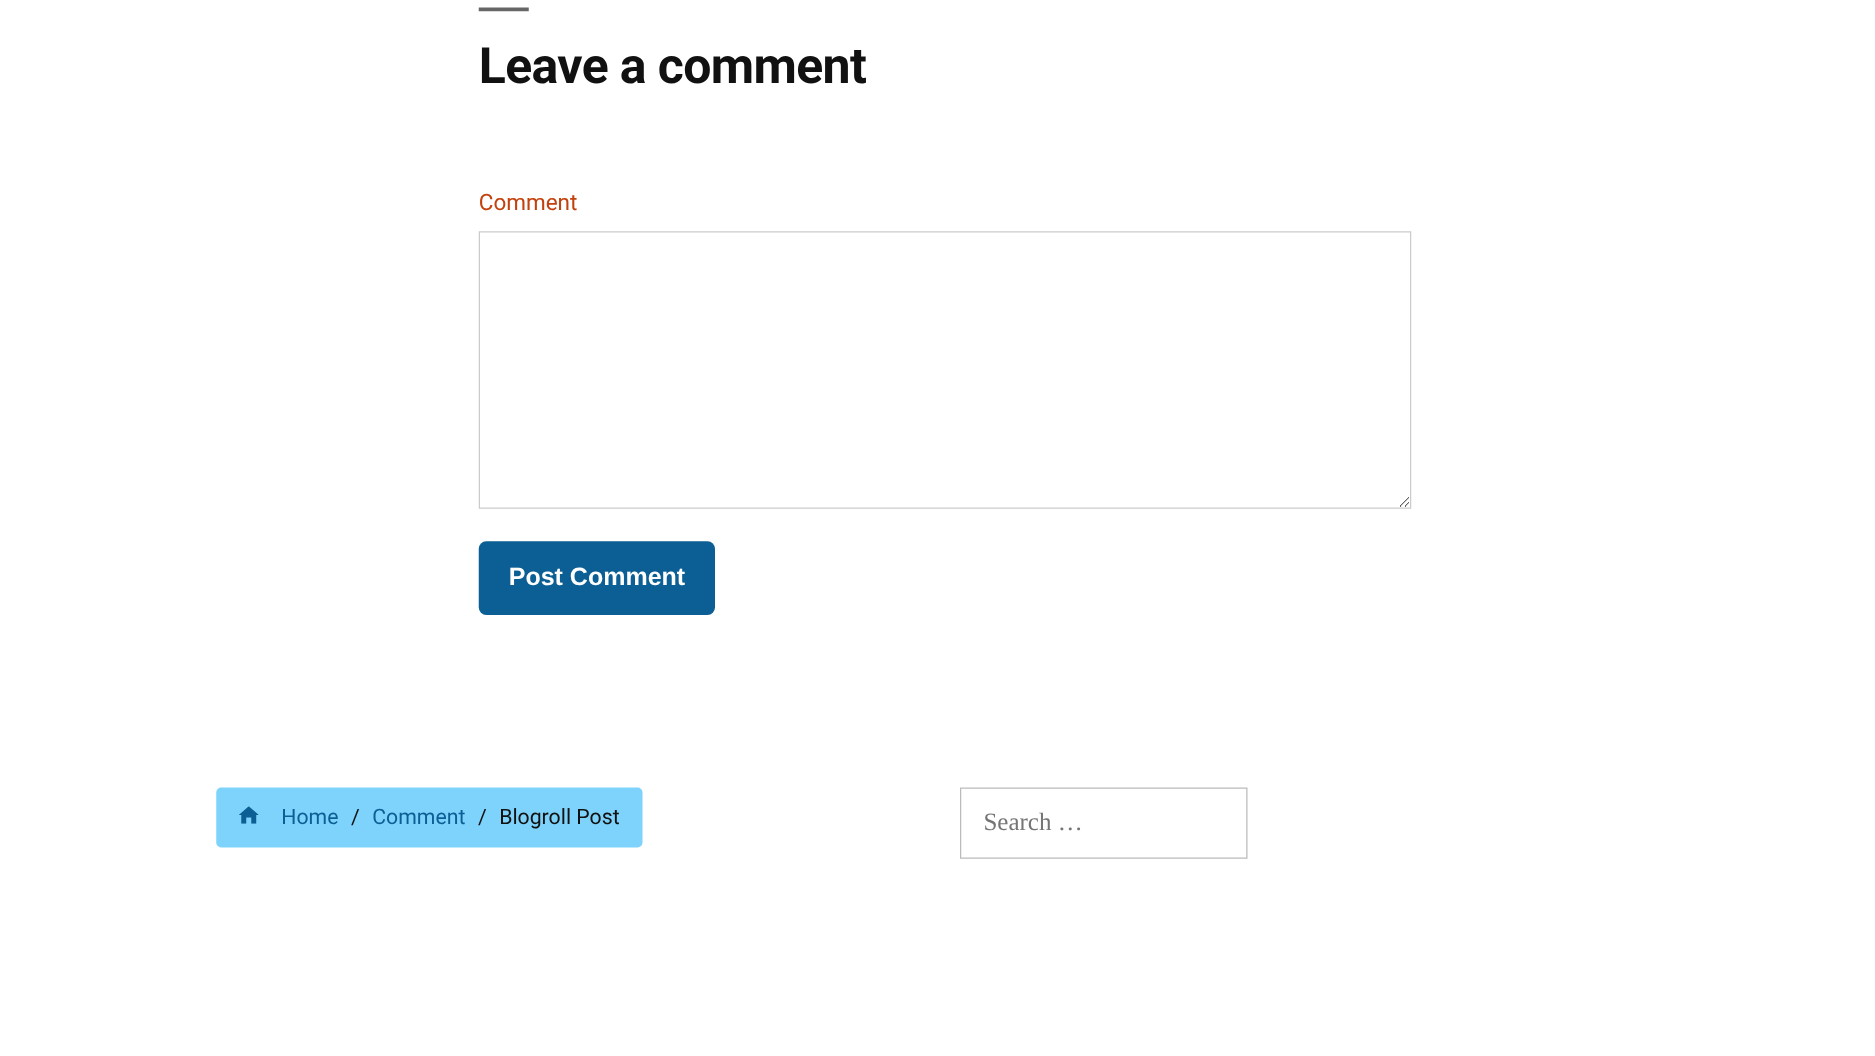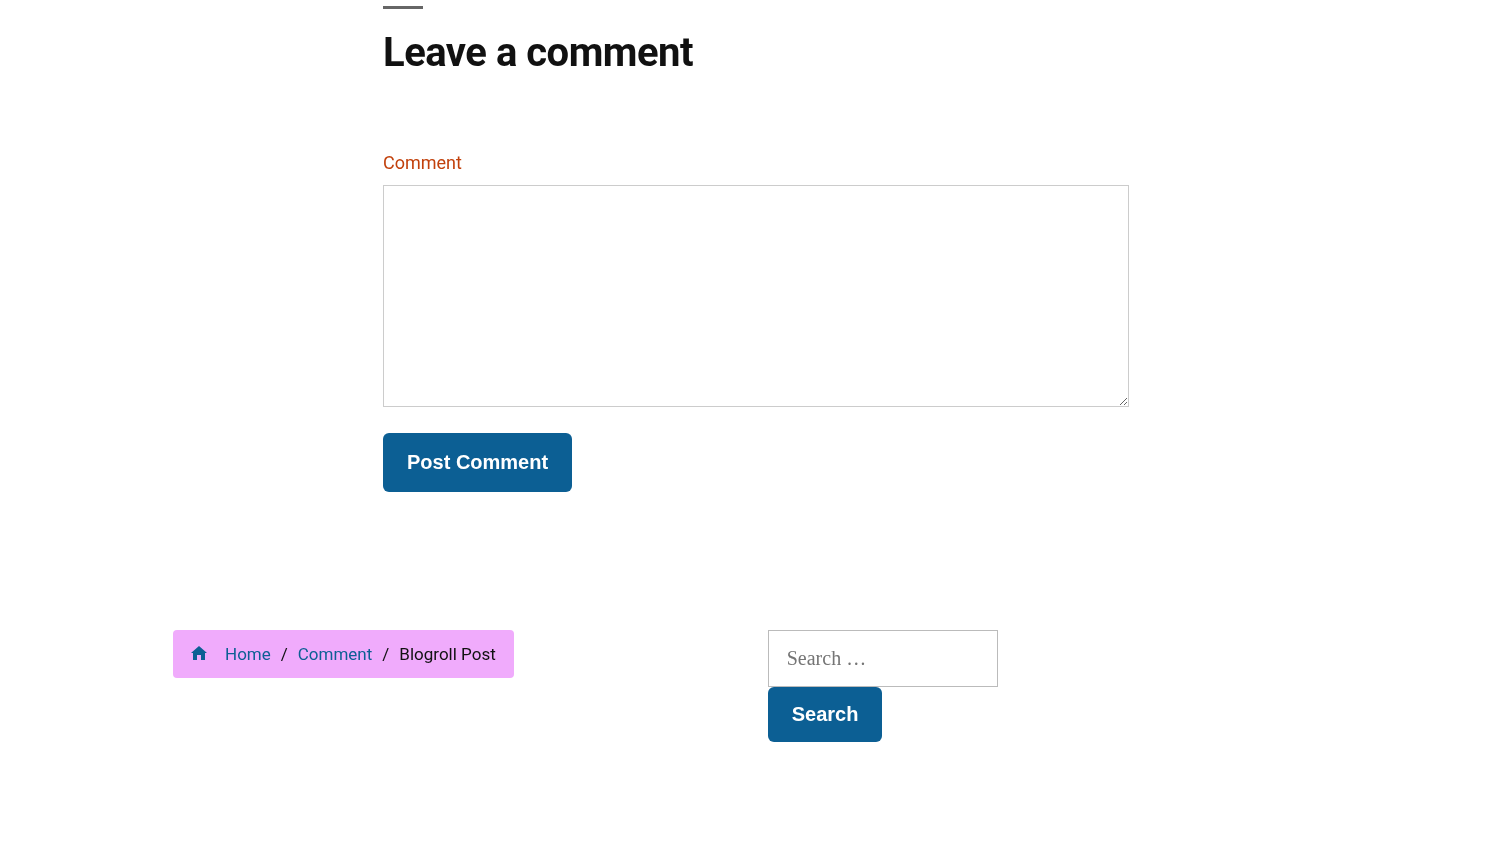--- a/index.html
+++ b/index.html
@@ -59,21 +59,21 @@
       cursor: pointer;
     }
     .footer-row {
       display: flex;
       margin-top: 138px;
     }
     .breadcrumb-col {
       margin-left: 173px;
     }
     .breadcrumb {
-      background: #f0abfc;
+      background: #7dd3fc;
       padding: 14px 18px;
       border-radius: 4px;
       display: inline-flex;
       align-items: center;
       font-size: 17px;
       gap: 6px;
     }
     .breadcrumb-home-icon {
       color: #0c5f94;
       margin-right: 12px;
@@ -93,20 +93,21 @@
     .search-col {
       margin-left: 254px;
     }
     .search-input {
       width: 230px;
       padding: 16px 18px;
       font-size: 20px;
       border: 1px solid #bbb;
       font-family: Georgia, 'Times New Roman', serif;
       color: #555;
+      margin-bottom: 24px;
       display: block;
     }
     .search-btn {
       background: #0c5f94;
       color: #fff;
       border: none;
       padding: 16px 24px;
       font-size: 20px;
       font-weight: 700;
       border-radius: 6px;
@@ -134,15 +135,14 @@
       </span>
       <a class="breadcrumb-link">Home</a>
       <span class="breadcrumb-sep">/</span>
       <a class="breadcrumb-link">Comment</a>
       <span class="breadcrumb-sep">/</span>
       <span class="breadcrumb-current">Blogroll Post</span>
     </nav>
   </div>
   <div class="search-col">
     <input type="text" class="search-input" placeholder="Search …" style="">
-    <button class="search-btn">Search</button>
   </div>
 </div>
 
 </body></html>

